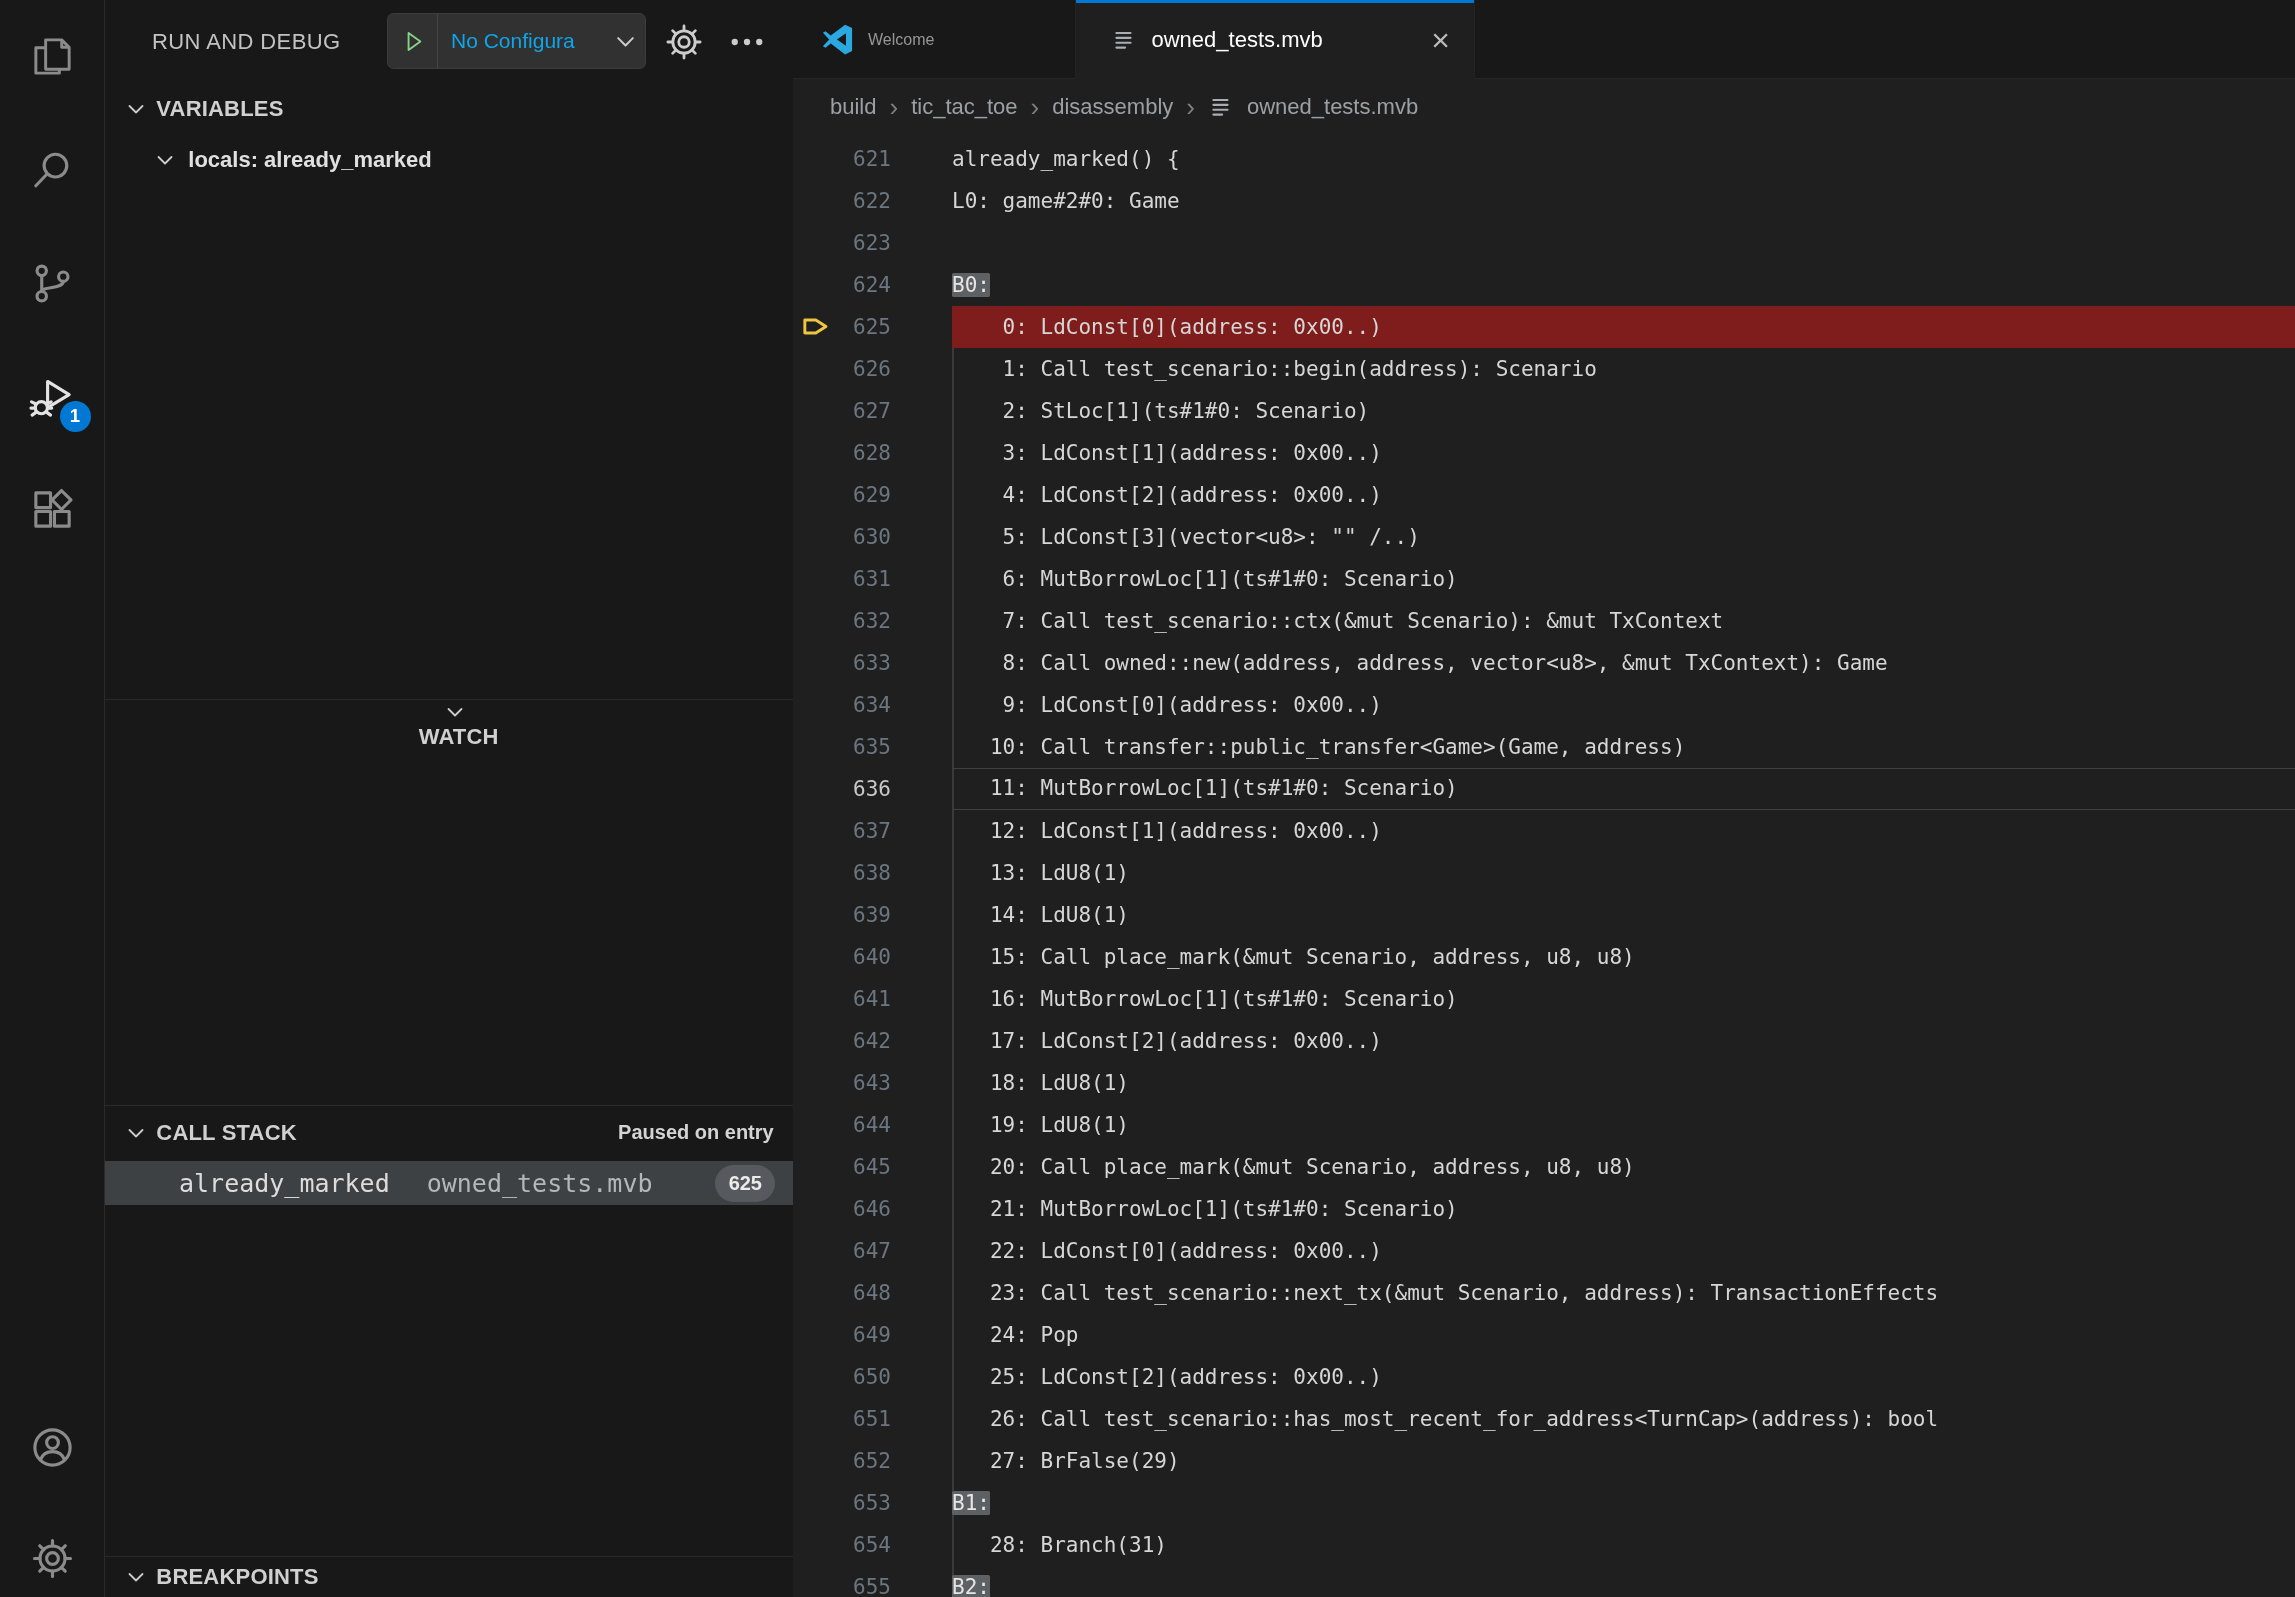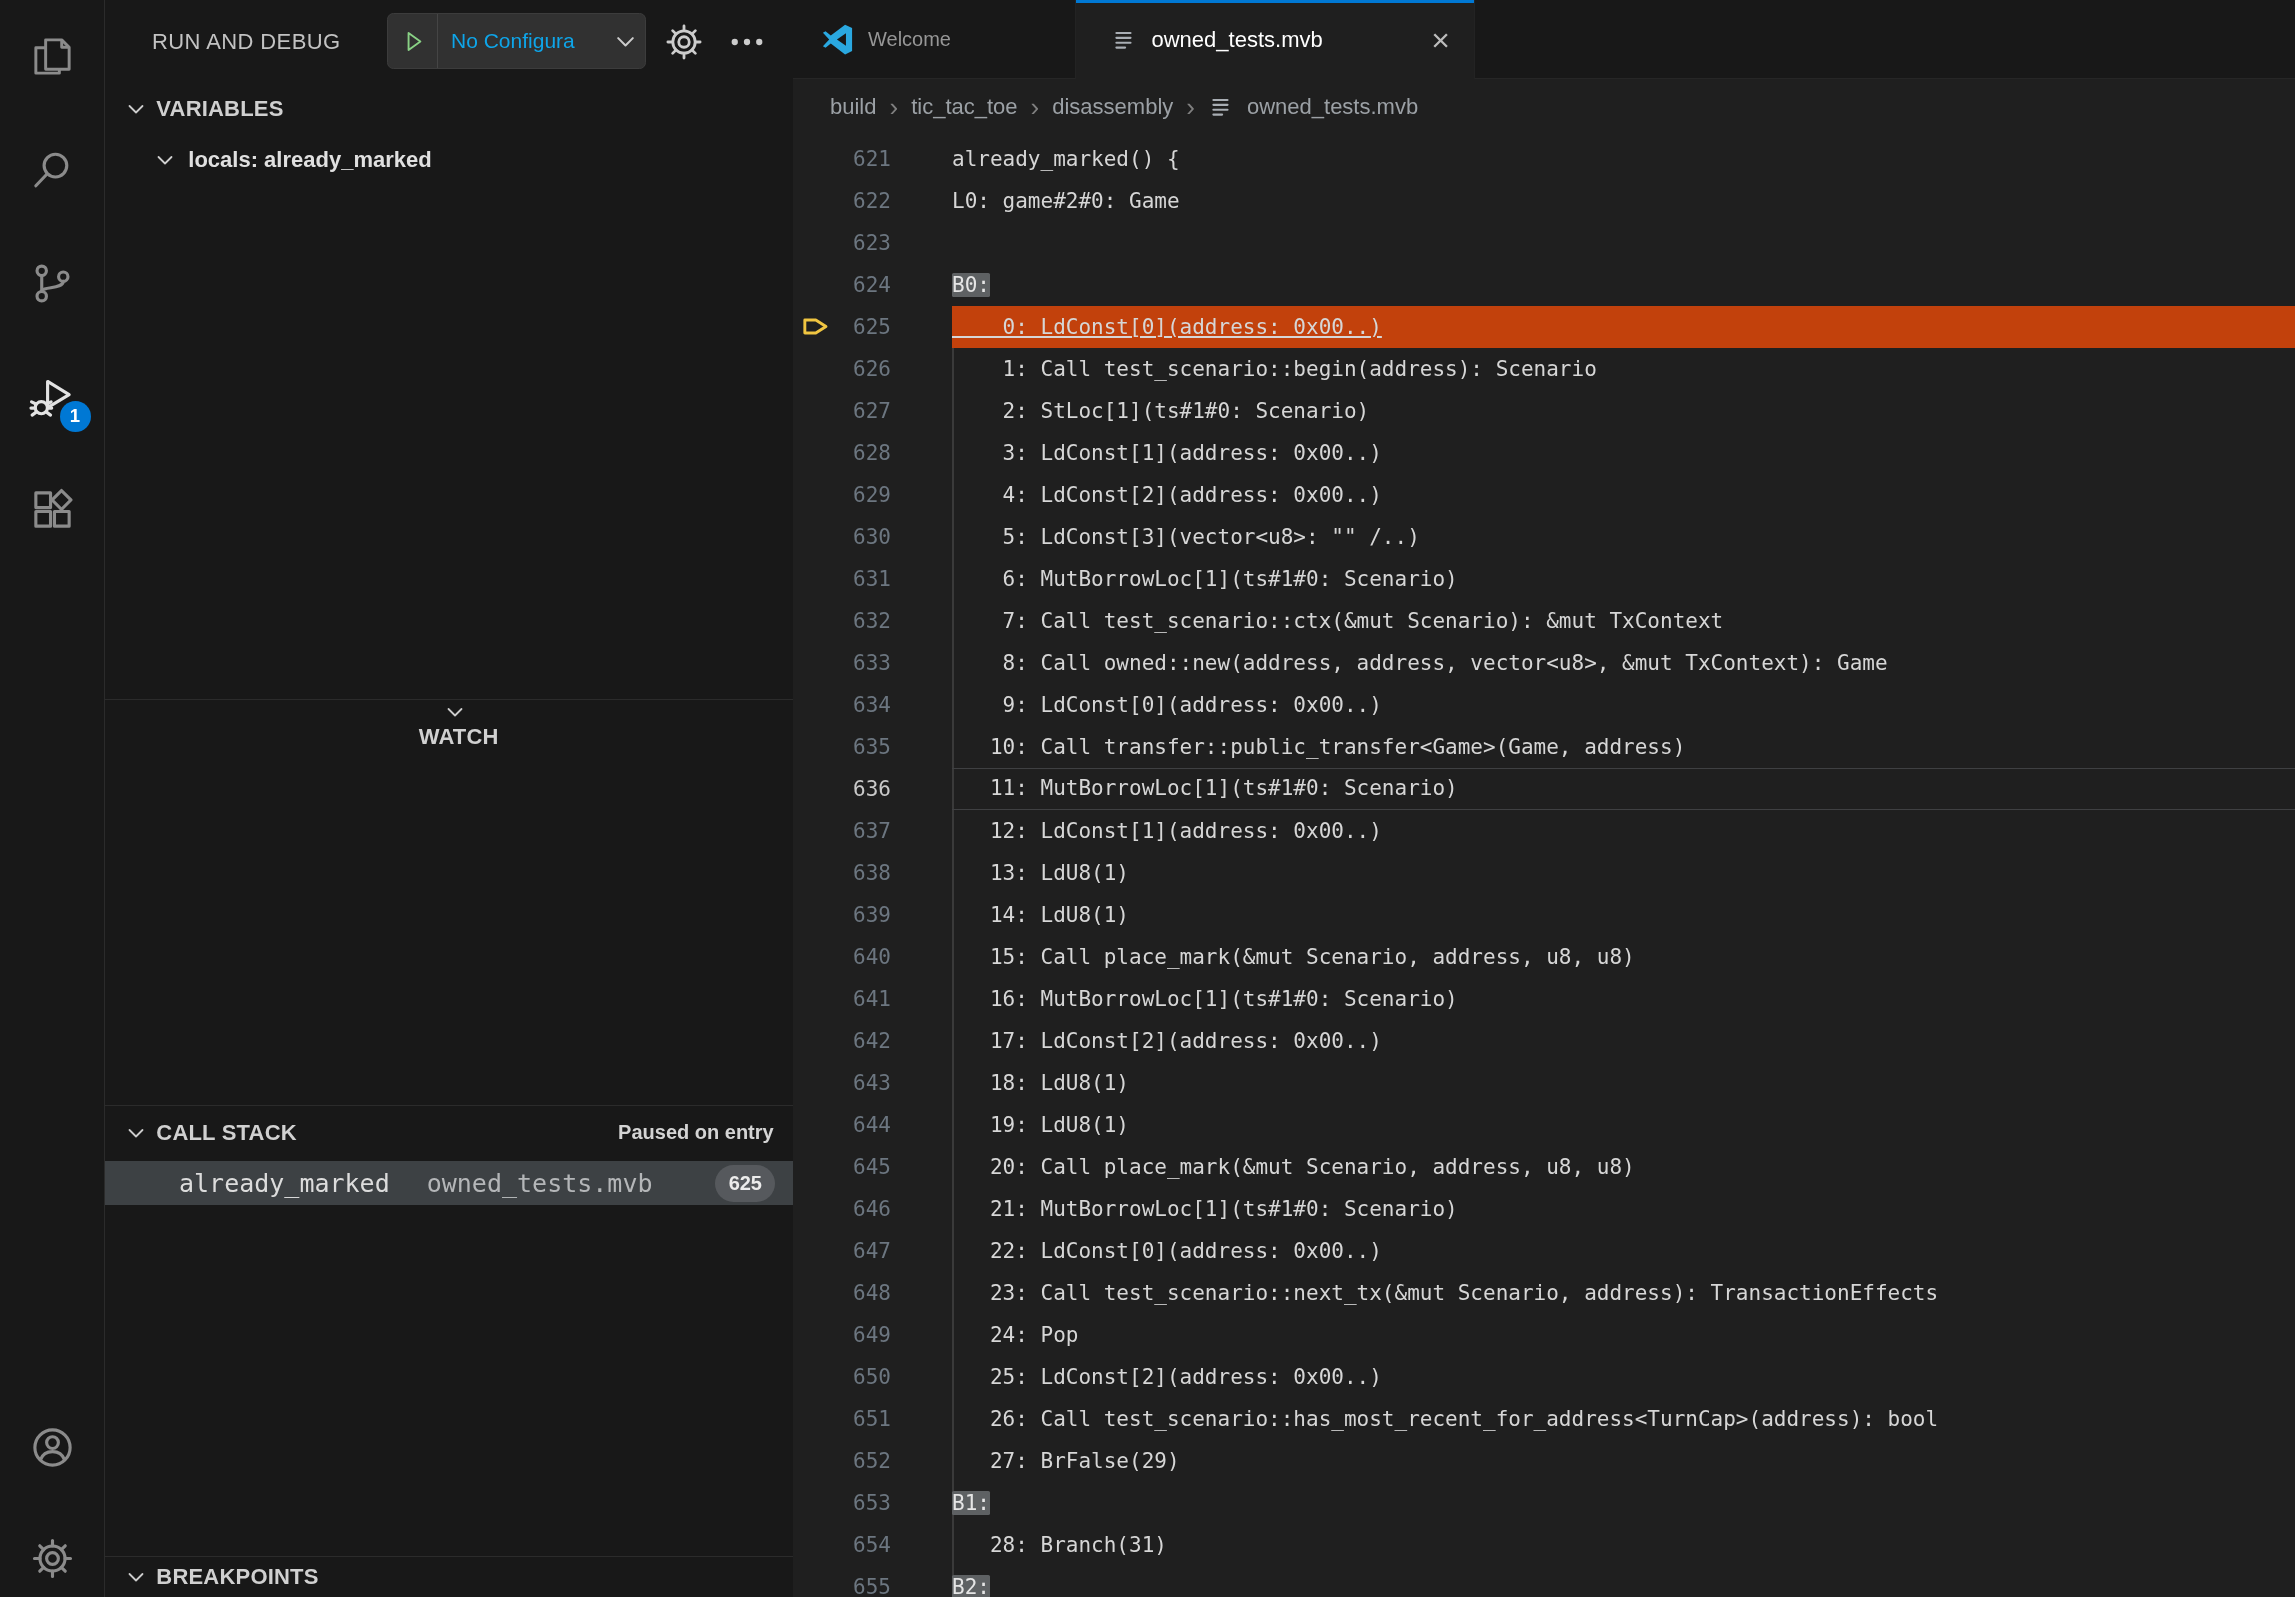--- a/index.html
+++ b/index.html
@@ -67,21 +67,21 @@
 
   #div-breakpoints { top:1556px; }
   #hdr-breakpoints { top:1557px; height:40px; }
 
   
   #editor { position:absolute; left:793px; top:0; width:1502px; height:100%; background:#1f1f1f; }
   #tabsbar { position:absolute; top:0; left:0; right:0; height:79px; background:#181818;
              border-bottom:0.8px solid #262626; display:flex; }
   .tab { display:flex; align-items:center; height:79px; cursor:pointer; position:relative; }
   .tab-welcome { width:283px; padding-left:27px; border-right:0.8px solid #232323; color:#969696; }
-  .tab-welcome .tab-label { font-size:20px; margin-left:13px; }
+  .tab-welcome .tab-label { font-size:16px; margin-left:13px; }
   .tab-active { width:399px; padding:0 24px 0 35px; background:#1f1f1f; color:#ffffff;
                 border-right:0.8px solid #232323; }
   .tab-active::before { content:""; position:absolute; top:0; left:0; right:0; height:3.2px; background:#0078d4; }
   .tab-active .tab-label { font-size:22px; margin-left:14.5px; }
   .tab-icon svg { width:35px; height:35px; display:block; }
   .file-icon { color:#a9aeb4; }
   .file-icon svg { width:26px; height:26px; display:block; }
   .tab-close { margin-left:auto; font-size:32px; color:#bcbcbc; line-height:32px; cursor:pointer; }
 
   #breadcrumbs { position:absolute; top:80px; left:0; right:0; height:54px; display:flex;
@@ -91,21 +91,21 @@
 
   #codearea { position:absolute; top:138px; left:0; right:0; bottom:0; overflow:hidden; }
   #indent-guide { position:absolute; left:159px; top:209px; bottom:0; width:1.6px; background:#3a3a3a; }
   .row { display:flex; height:42px; font-family:"DejaVu Sans Mono", monospace; font-size:21px;
          line-height:42px; white-space:pre; }
   .row .glyph { width:47px; flex:none; position:relative; }
   .glyph svg { position:absolute; left:6.4px; top:3.2px; width:35px; height:35px; }
   .row .num { width:51px; flex:none; text-align:right; color:#6c7680; }
   .row .gap { width:61px; flex:none; }
   .row .code { flex:1; color:#d6d6d6; position:relative; }
-  .row.stackframe .code { background:#c2410c;text-decoration:underline; }
+  .row.stackframe .code { background:#7f1d1d; }
   .row.cursor .num { color:#c9c9c9; }
   .row.cursor .code { border-top:1.6px solid #3f4042; border-bottom:1.6px solid #3f4042; line-height:39px; }
   .blabel { background:#5e6163; color:#e5e5e5; border-radius:1.6px; }
 </style>
 </head>
 <body>
 
 <div id="app">
 
   <nav id="activitybar">

